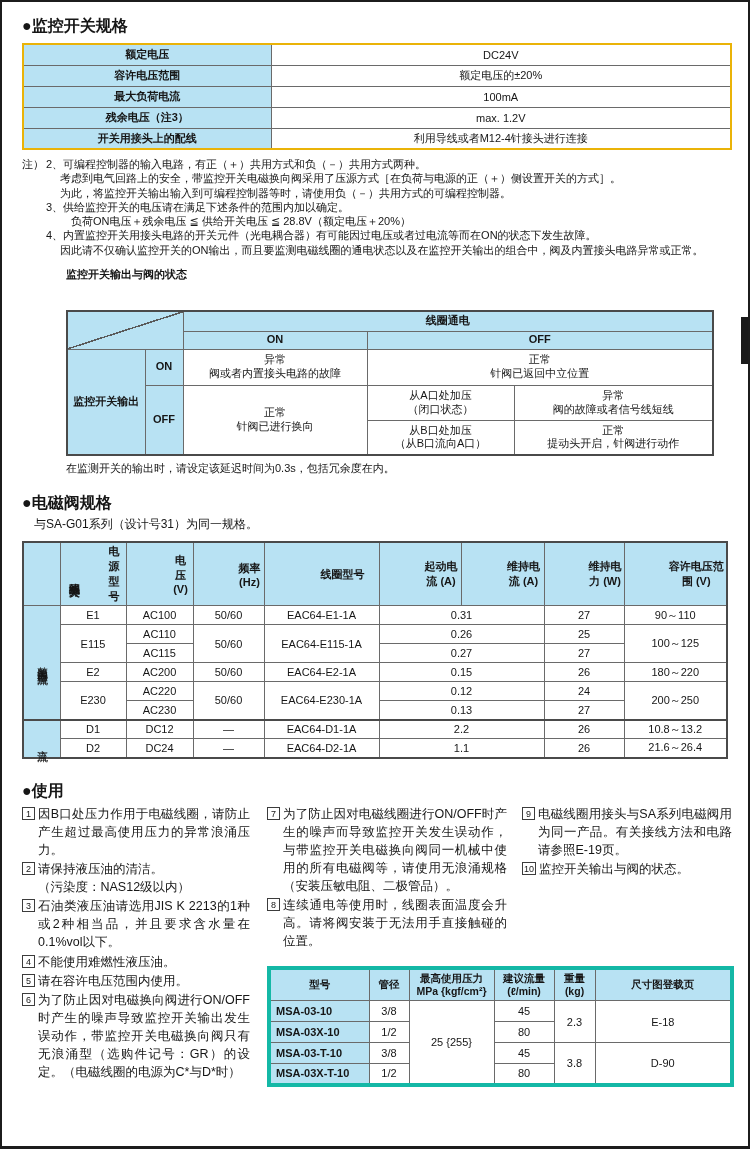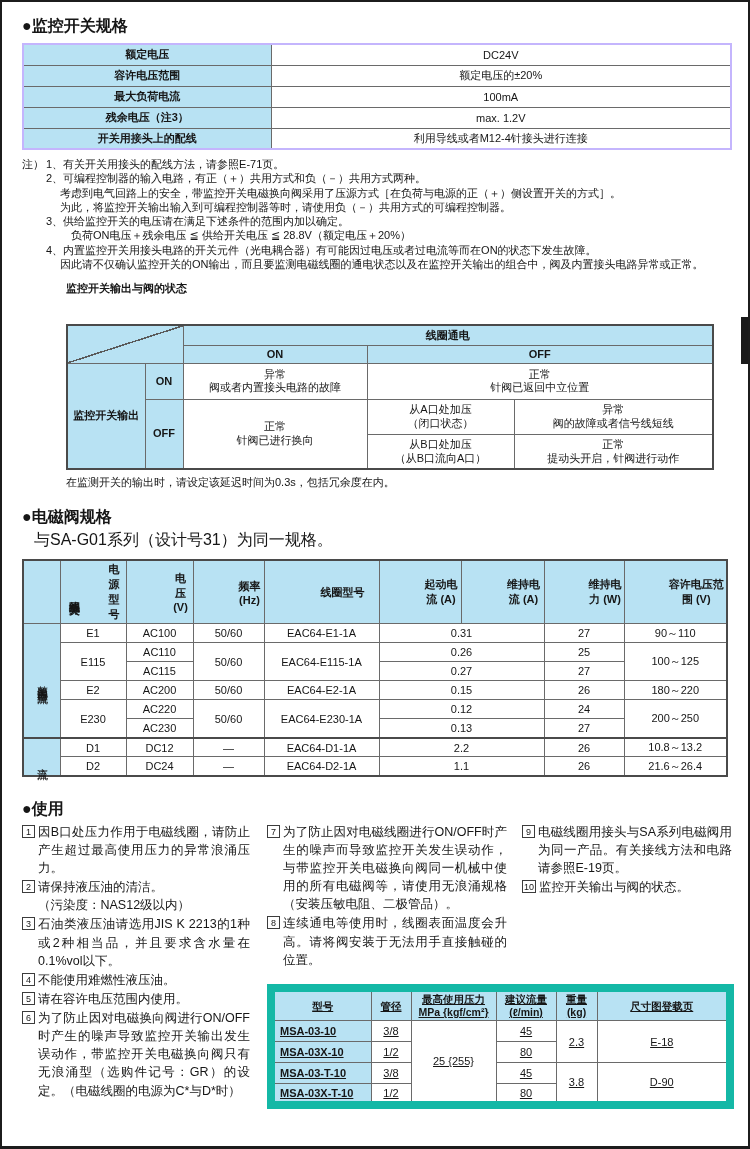--- a/index.html
+++ b/index.html
@@ -4,30 +4,30 @@
 <style>
   * { box-sizing: border-box; }
   html,body { margin:0; padding:0; background:#fff; }
   .page {
     position:relative; width:750px; height:1149px; overflow:hidden;
     background:#fff; border:2px solid #1c1c1c; border-bottom-width:3px;
     font-family:"Liberation Sans","DejaVu Sans",sans-serif; color:#161616;
   }
   .content { padding:14px 16px 0 20px; }
   .sec-title { font-size:16px; font-weight:bold; margin:0 0 6px 0; }
-  .sub-line { font-size:16px; margin:2px 0 8px 12px; }
+  .sub-line { font-size:12px; margin:2px 0 8px 12px; }
 
   table { border-collapse:collapse; table-layout:fixed; }
   td, th { border:1px solid #6a6a6a; font-size:11px; text-align:center; vertical-align:middle; padding:1px 2px; font-weight:normal; }
   .blue { background:#b8e2f3; }
   .bold { font-weight:bold; }
   .ml { white-space:pre-line; line-height:1.25; }
 
   
-  .spec1 { width:710px; border:2px solid #c4b5fd;padding-left:40px; }
+  .spec1 { width:710px; border:2px solid #eab308;padding-left:40px; }
   .spec1 td { height:21px; }
 
   
   .notes { display:flex; font-size:11px; line-height:1.3; margin-top:7px; }
   .notes-label { flex:none; width:24px; }
   .note-item { white-space:pre-line; }
 
   
   .vs-title { font-size:11px; font-weight:bold; margin:10px 0 3px 44px; }
   .valve { width:648px; margin-left:44px; border:2px solid #4a4a4a;margin-top:28px; }
@@ -51,21 +51,21 @@
   .ucol1 { width:248px; margin-right:17px; }
   .rarea { width:465px; }
   .rcols { display:flex; }
   .ucol2 { width:240px; margin-right:15px; }
   .ucol3 { width:210px; }
   .u-item { display:flex; font-size:12.5px; line-height:1.45; text-align:justify; margin-bottom:1px; }
   .u-num { flex:none; min-width:13px; height:13px; border:1px solid #3c3c3c; font-size:9px; line-height:12px; text-align:center; margin:2px 3px 0 0; padding:0 1px; }
   .u-text { white-space:pre-line; }
 
   
-  .bt { width:467px; margin-top:14px; border:8px solid #14b8a6;text-decoration:underline; }
+  .bt { width:467px; margin-top:14px; border:4px solid #14b8a6; }
   .bt td { height:21px; }
   .bt .hd { height:33px; font-size:10.5px; line-height:1.2; }
   .bt .model { text-align:left; padding-left:5px; }
 
   .side-tab { position:absolute; right:0; top:315px; width:7px; height:47px; background:#1a1a1a; }
 </style>
 </head>
 <body>
 
 <div class="page">
@@ -99,21 +99,20 @@
       <tr>
         <td class="blue bold">开关用接头上的配线</td>
         <td>利用导线或者M12-4针接头进行连接</td>
       </tr>
     </tbody>
       </table>
 
     <div class="notes">
       <div class="notes-label">注）</div>
       <div>
-        <div class="note-item">1、有关开关用接头的配线方法，请参照E-71页。</div>
         <div class="note-item">2、可编程控制器的输入电路，有正（＋）共用方式和负（－）共用方式两种。
 　 考虑到电气回路上的安全，带监控开关电磁换向阀采用了压源方式［在负荷与电源的正（＋）侧设置开关的方式］。
 　 为此，将监控开关输出输入到可编程控制器等时，请使用负（－）共用方式的可编程控制器。</div>
         <div class="note-item">3、供给监控开关的电压请在满足下述条件的范围内加以确定。
 　　 负荷ON电压＋残余电压 ≦ 供给开关电压 ≦ 28.8V（额定电压＋20%）</div>
         <div class="note-item">4、内置监控开关用接头电路的开关元件（光电耦合器）有可能因过电压或者过电流等而在ON的状态下发生故障。
 　 因此请不仅确认监控开关的ON输出，而且要监测电磁线圈的通电状态以及在监控开关输出的组合中，阀及内置接头电路异常或正常。</div>
       </div>
     </div>
 

